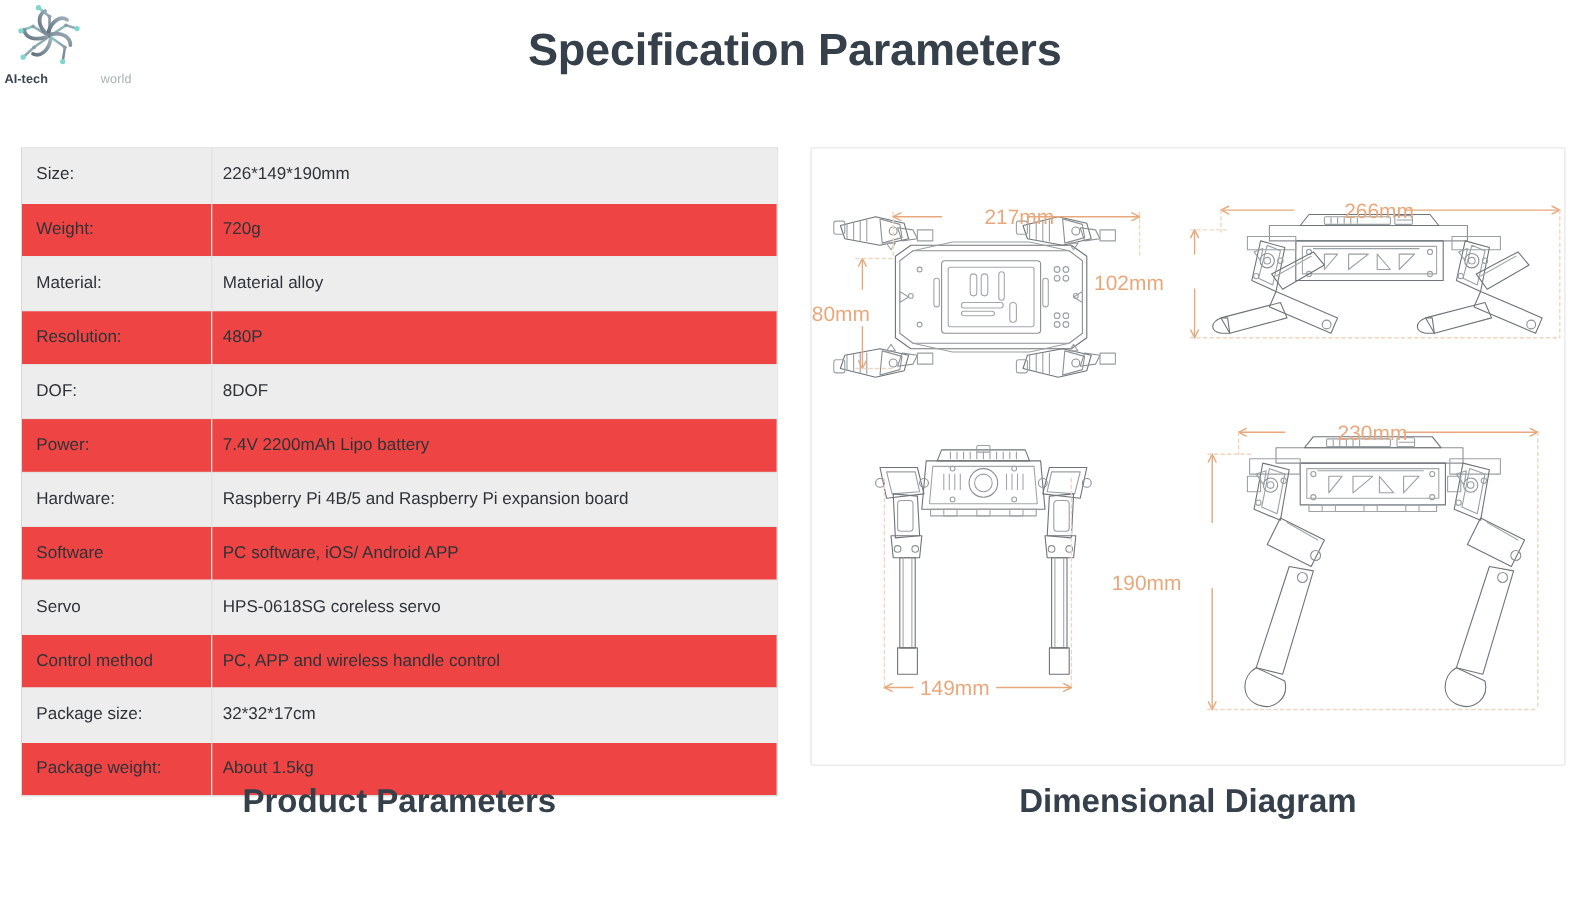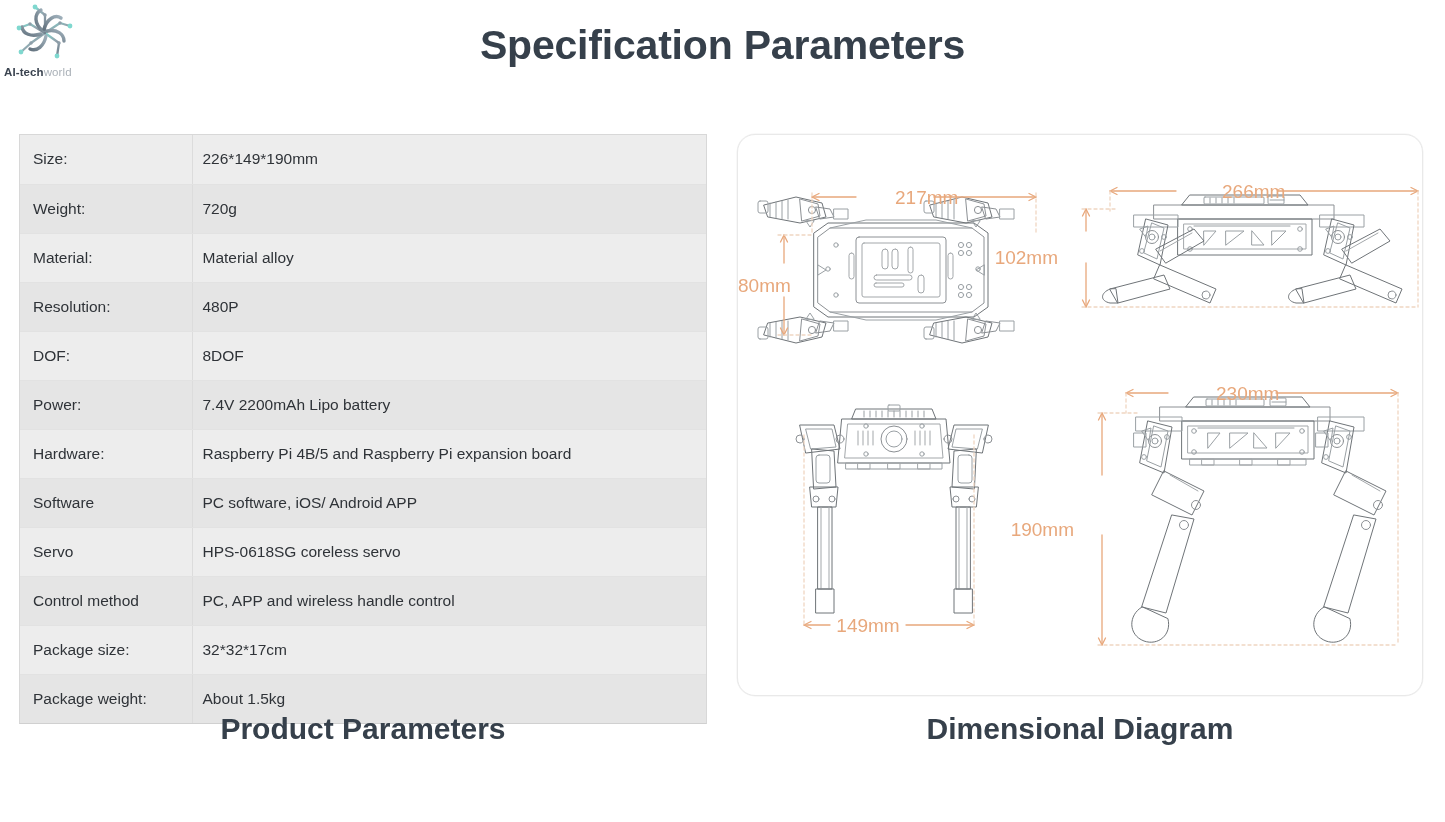--- a/index.html
+++ b/index.html
@@ -31,21 +31,21 @@
   }
   #logo-text {
     position: absolute;
     left: 0px; top: 64px;
     width: 92px;
     font-size: 11.5px;
     letter-spacing: 0.1px;
     white-space: nowrap;
   }
   #logo-text .a { color: #3b4450; font-weight: bold; }
-  #logo-text .b { color: #aab1b8; font-weight: normal; }
+  #logo-text .b { color: #aab1b8; font-weight: normal; padding-left: 48px; }
 
   
   #page-title {
     position: absolute;
     left: 0; top: 22px;
     width: 1445px;
     text-align: center;
     font-size: 41px;
     font-weight: bold;
     color: #36404b;
@@ -81,30 +81,30 @@
     text-align: left;
     padding-left: 13px;
     font-weight: normal;
   }
   table#spec-table td.v {
     text-align: left;
     border-right: none;
     font-weight: normal;
   }
   table#spec-table tr.shade td { background: #ededed; }
-  table#spec-table tr.plain td { background: #e5e5e5; }
+  table#spec-table tr.plain td { background: #ef4444; }
 
   
   #diagram-panel {
     position: absolute;
     left: 737px; top: 134px;
     width: 686px; height: 562px;
     background: #ffffff;
     border: 1px solid #e9e9e9;
-    border-radius: 18px;
+    border-radius: 2px;
     box-shadow: 0 0 0 0.5px #f2f2f2;
     overflow: hidden;
   }
   #diagram-svg { display: block; width: 686px; height: 562px; }
 
   
   .caption {
     position: absolute;
     font-size: 30px;
     font-weight: bold;

